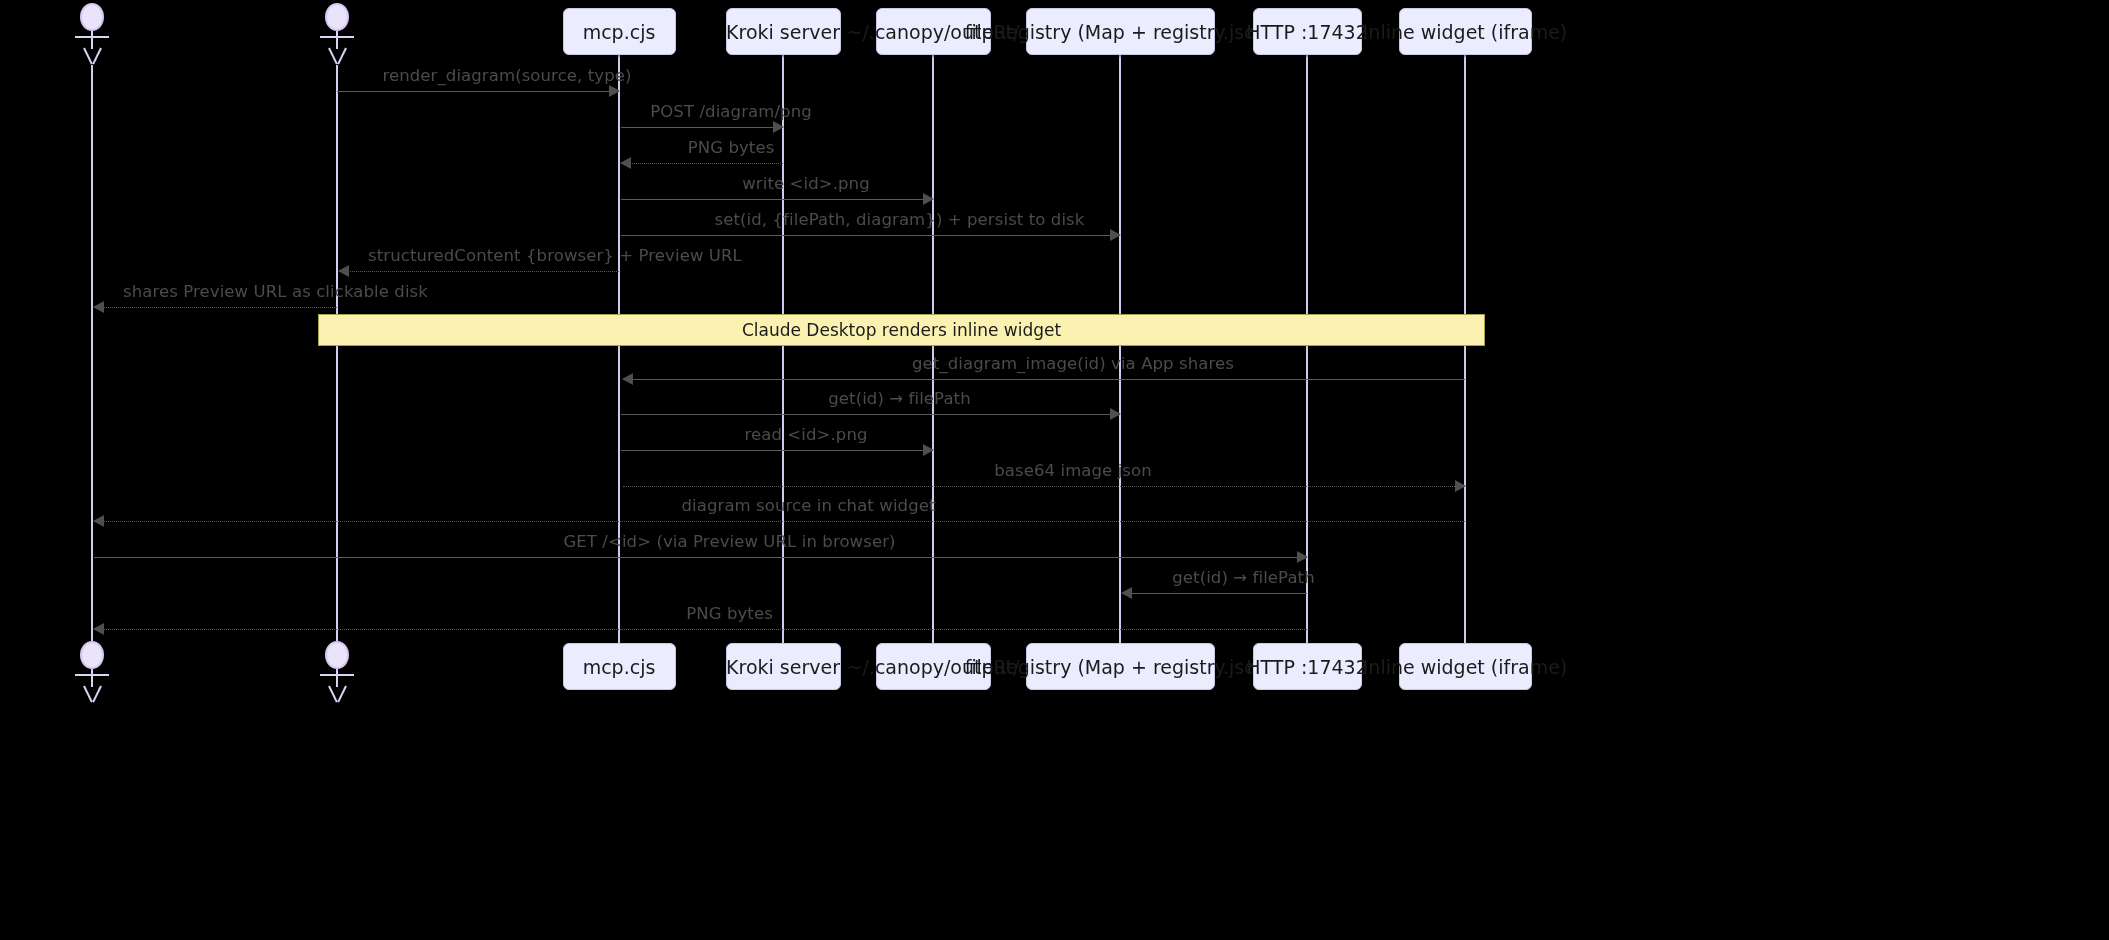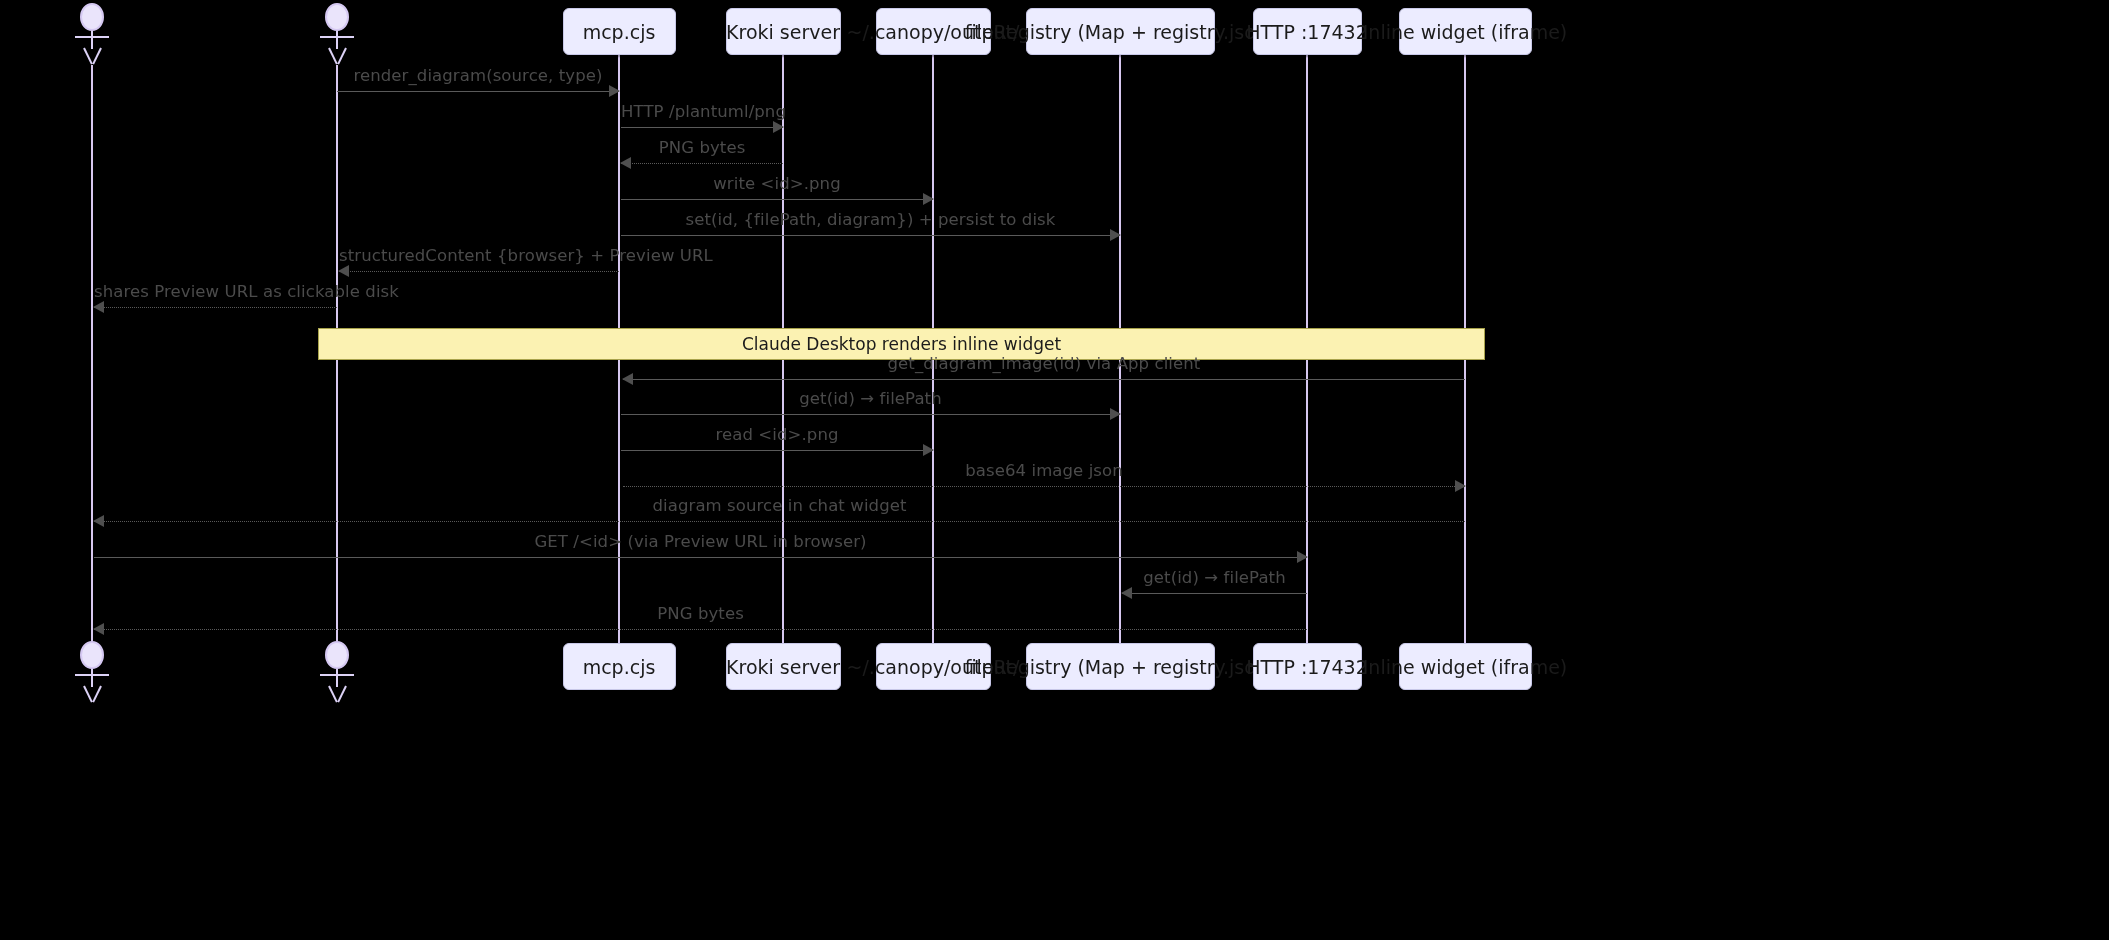--- a/index.html
+++ b/index.html
@@ -54,20 +54,21 @@
   }
   .msg .head-l{
     position:absolute;left:-1px;top:-6px;width:0;height:0;
     border-top:6px solid transparent;border-bottom:6px solid transparent;
     border-right:11px solid #4f4f4f;
   }
   .msg .lbl{
     position:absolute;bottom:6px;width:100%;text-align:center;
     color:#4b4b4b;font-size:16.5px;white-space:nowrap;
     letter-spacing:.1px;
+    padding-left:29px;
   }
 
   
   .noteband{
     position:absolute;background:#FBF2B2;border:1px solid #A8A34B;
     color:#1b1b1b;font-size:17px;
     display:flex;align-items:center;justify-content:center;
     box-sizing:border-box;
   }
 </style>
@@ -140,32 +141,32 @@
     </div>
     <div class="pbox" style="left: 1252.5px; top: 643px; width: 109px; height: 47px;">
       <span>HTTP :17432</span>
     </div>
     <div class="pbox" style="left: 1398.5px; top: 8px; width: 133px; height: 47px;">
       <span>Inline widget (iframe)</span>
     </div>
     <div class="pbox" style="left: 1398.5px; top: 643px; width: 133px; height: 47px;">
       <span>Inline widget (iframe)</span>
     </div>
-    <div class="noteband" style="left: 318px; top: 328px; width: 1167px; height: 32px;">
+    <div class="noteband" style="left: 318px; top: 314px; width: 1167px; height: 32px;">
       <span>Claude Desktop renders inline widget</span>
     </div>
     <div class="msg" style="left: 337px; top: 91px; width: 282px;">
       <div class="line"></div>
       <div class="head-r"></div>
       <div class="lbl">render_diagram(source, type)</div>
     </div>
     <div class="msg" style="left: 621px; top: 127px; width: 162px;">
       <div class="line"></div>
       <div class="head-r"></div>
-      <div class="lbl">HTTP /plantuml/png</div>
+      <div class="lbl">POST /diagram/png</div>
     </div>
     <div class="msg dotted" style="left: 621px; top: 163px; width: 162px;">
       <div class="line"></div>
       <div class="head-l"></div>
       <div class="lbl">PNG bytes</div>
     </div>
     <div class="msg" style="left: 621px; top: 199px; width: 312px;">
       <div class="line"></div>
       <div class="head-r"></div>
       <div class="lbl">write &lt;id&gt;.png</div>
@@ -181,21 +182,21 @@
       <div class="lbl">structuredContent {browser} + Preview URL</div>
     </div>
     <div class="msg dotted" style="left: 94px; top: 307px; width: 243px;">
       <div class="line"></div>
       <div class="head-l"></div>
       <div class="lbl">shares Preview URL as clickable disk</div>
     </div>
     <div class="msg" style="left: 623px; top: 379px; width: 842px;">
       <div class="line"></div>
       <div class="head-l"></div>
-      <div class="lbl">get_diagram_image(id) via App client</div>
+      <div class="lbl">get_diagram_image(id) via App shares</div>
     </div>
     <div class="msg" style="left: 621px; top: 414px; width: 499px;">
       <div class="line"></div>
       <div class="head-r"></div>
       <div class="lbl">get(id) → filePath</div>
     </div>
     <div class="msg" style="left: 621px; top: 450px; width: 312px;">
       <div class="line"></div>
       <div class="head-r"></div>
       <div class="lbl">read &lt;id&gt;.png</div>

